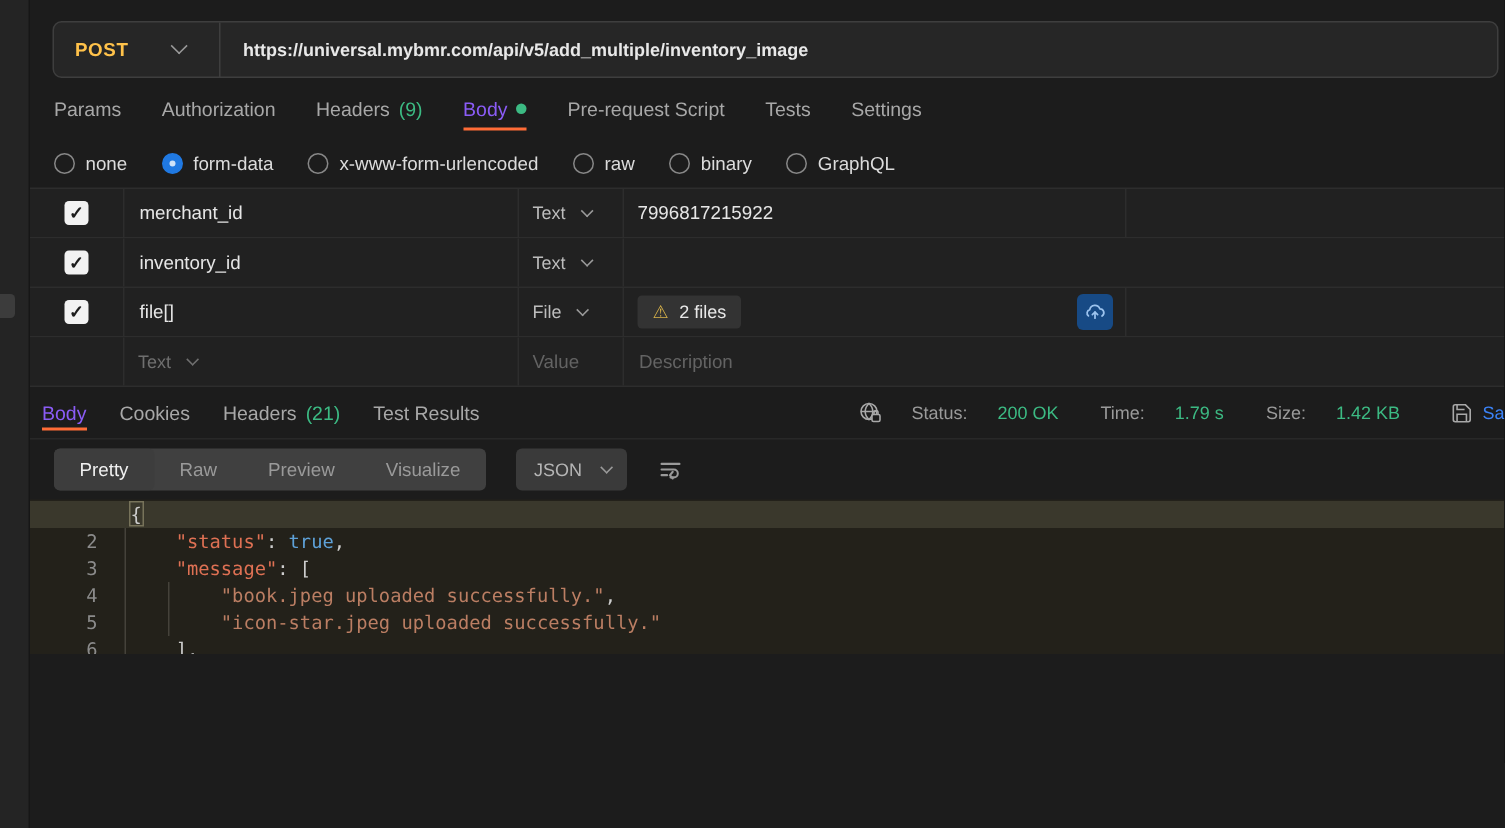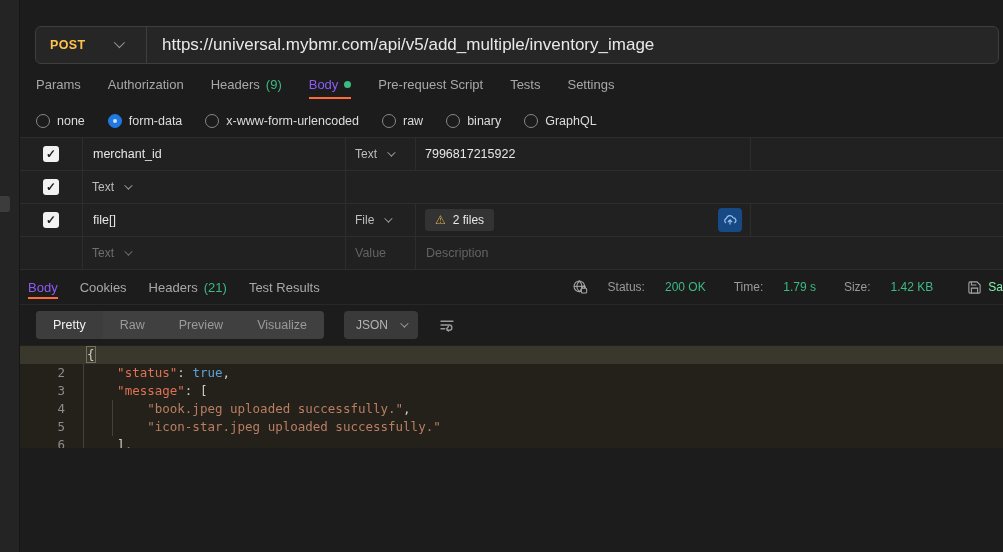--- a/index.html
+++ b/index.html
@@ -5,31 +5,31 @@
   * { margin:0; padding:0; box-sizing:border-box; }
   html,body { background:#111; }
   .app {
     position:relative; width:1003px; height:552px; overflow:hidden;
     background:#1c1c1c; color:#d0d0d0;
     font-family:"Liberation Sans", sans-serif; font-size:13px;
   }
   
   .left-rail { position:absolute; left:0; top:0; bottom:0; width:20px; background:#242424; border-right:1px solid #161616; }
   .rail-thumb { position:absolute; left:0; top:196px; width:10px; height:16px; background:#3c3c3c; border-radius:0 3px 3px 0; }
-  .content { position:absolute; left:20px; top:12px; width:983px; height:436px; display:flex; flex-direction:column; }
+  .content { position:absolute; left:20px; top:0; width:983px; height:436px; display:flex; flex-direction:column; }
 
   
   .url-row { height:52px; padding:14px 4px 0 15px; flex:none; }
   .url-bar { height:38px; background:#262626; border:1px solid #3e3e3e; border-radius:6px; display:flex; align-items:center; }
   .method-box { width:110px; flex:none; display:flex; align-items:center; padding-left:14px; cursor:pointer; }
   .method { color:#ffc24a; font-weight:bold; font-size:12.5px; letter-spacing:.4px; }
   .chev { width:8px; height:8px; border-right:1.5px solid #9a9a9a; border-bottom:1.5px solid #9a9a9a; transform:rotate(45deg) translateY(-2px); display:inline-block; }
   .method-box .chev { margin-left:28px; margin-top:-3px; }
   .url-divider { width:1px; height:37px; background:#3e3e3e; flex:none; }
-  .url-text { padding-left:15px; color:#e8e8e8; font-size:17px; white-space:nowrap; overflow:hidden; }
+  .url-text { padding-left:15px; color:#e8e8e8; font-size:12px; white-space:nowrap; overflow:hidden;font-weight:bold; }
 
   
   .req-tabs { height:40px; flex:none; display:flex; align-items:center; gap:27px; padding-left:16px; }
   .rtab { color:#a8a8a8; cursor:pointer; display:flex; align-items:center; gap:6px; height:100%; position:relative; }
   .rtab .count { color:#3cba83; }
   .rtab.active { color:#8b5cf6; }
   .rtab.active::after { content:""; position:absolute; left:0; right:0; bottom:5px; height:2px; background:#ff6c37; }
   .dot { width:7px; height:7px; border-radius:50%; background:#3cba83; }
 
   
@@ -57,21 +57,21 @@
   .warn { color:#d9b34a; font-size:12px; line-height:1; }
   .upload-btn { margin-left:auto; width:24px; height:24px; background:#174a85; border-radius:4px; display:flex; align-items:center; justify-content:center; cursor:pointer; flex:none; }
 
   
   .resp-header { height:35px; flex:none; display:flex; align-items:center; padding:0 0 0 8px; border-bottom:1px solid #282828; }
   .resp-tabs { display:flex; align-items:center; gap:22px; height:100%; }
   .resp-meta { margin-left:auto; display:flex; align-items:center; gap:20px; white-space:nowrap; font-size:12px; }
   .meta-label { color:#9a9a9a; }
   .meta-value { color:#3cba83; margin-right:8px; }
   .icon-btn { display:flex; align-items:center; justify-content:center; cursor:pointer; color:#a8a8a8; }
-  .save-group { display:flex; align-items:center; gap:6px; color:#86efac; margin-left:6px; }
+  .save-group { display:flex; align-items:center; gap:6px; color:#3b82f6; margin-left:6px; }
 
   
   .toolbar { height:40px; flex:none; display:flex; align-items:center; padding-left:16px; gap:20px; }
   .view-group { display:flex; background:#404040; border-radius:4px; overflow:hidden; }
   .vtab { padding:7px 17px; color:#9a9a9a; font-size:12.5px; cursor:pointer; }
   .vtab.active { background:#3d3d3d; color:#f0f0f0; border-radius:4px; }
   .lang-select { display:flex; align-items:center; gap:12px; background:#3a3a3a; border-radius:4px; padding:7px 12px; color:#b5b5b5; font-size:12px; cursor:pointer; }
   .lang-select .chev { width:6px; height:6px; }
   .wrap-btn { color:#9a9a9a; cursor:pointer; display:flex; }
 
@@ -177,20 +177,21 @@
             <span>Text</span>
             <span class="chev"></span>
           </div>
         <div class="cell c-value">7996817215922</div>
         <div class="cell c-desc"></div>
       </div>
       <div class="trow">
         <div class="cell c-check">
             <span class="checkbox">✓</span>
           </div>
+        <div class="cell c-key">inventory_id</div>
         <div class="cell c-type">
             <span>Text</span>
             <span class="chev"></span>
           </div>
         <div class="cell c-desc"></div>
       </div>
       <div class="trow">
         <div class="cell c-check">
             <span class="checkbox">✓</span>
           </div>

